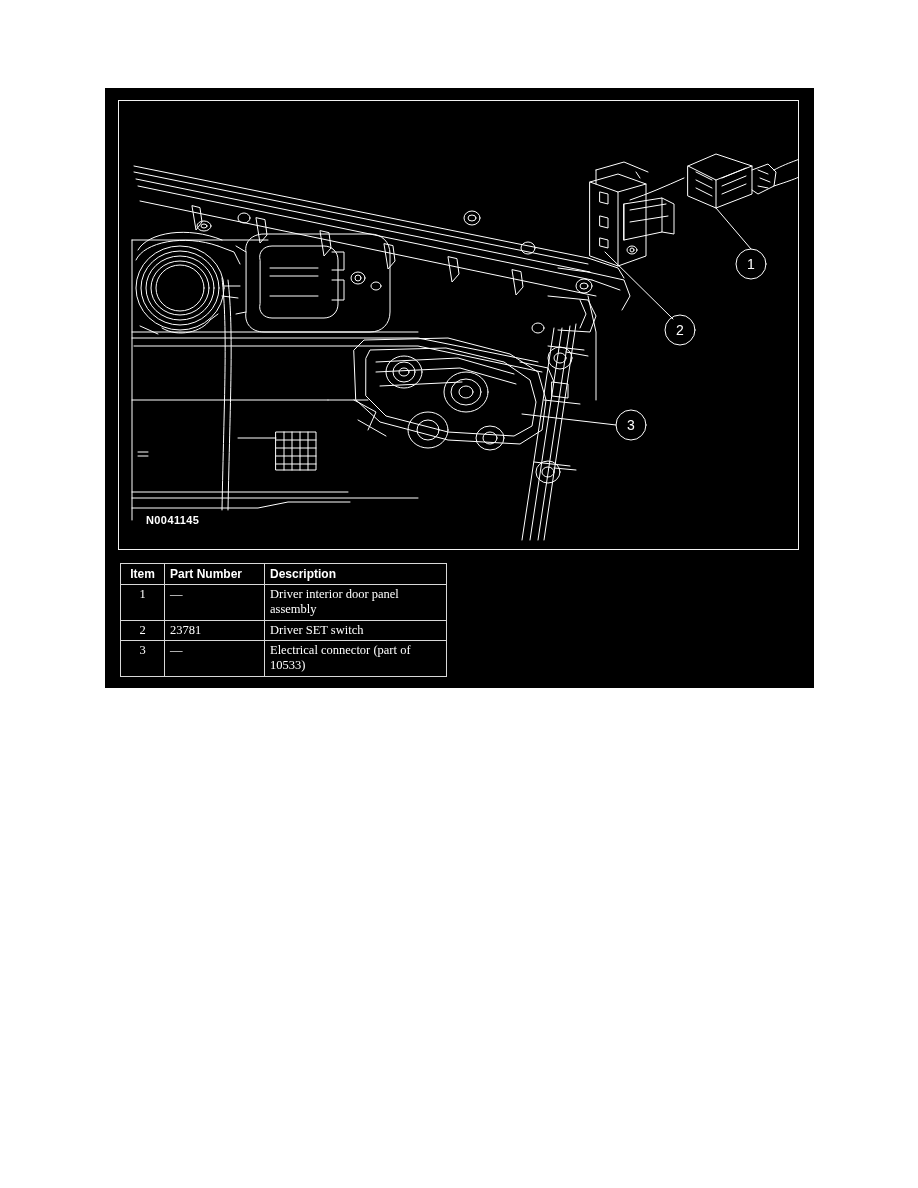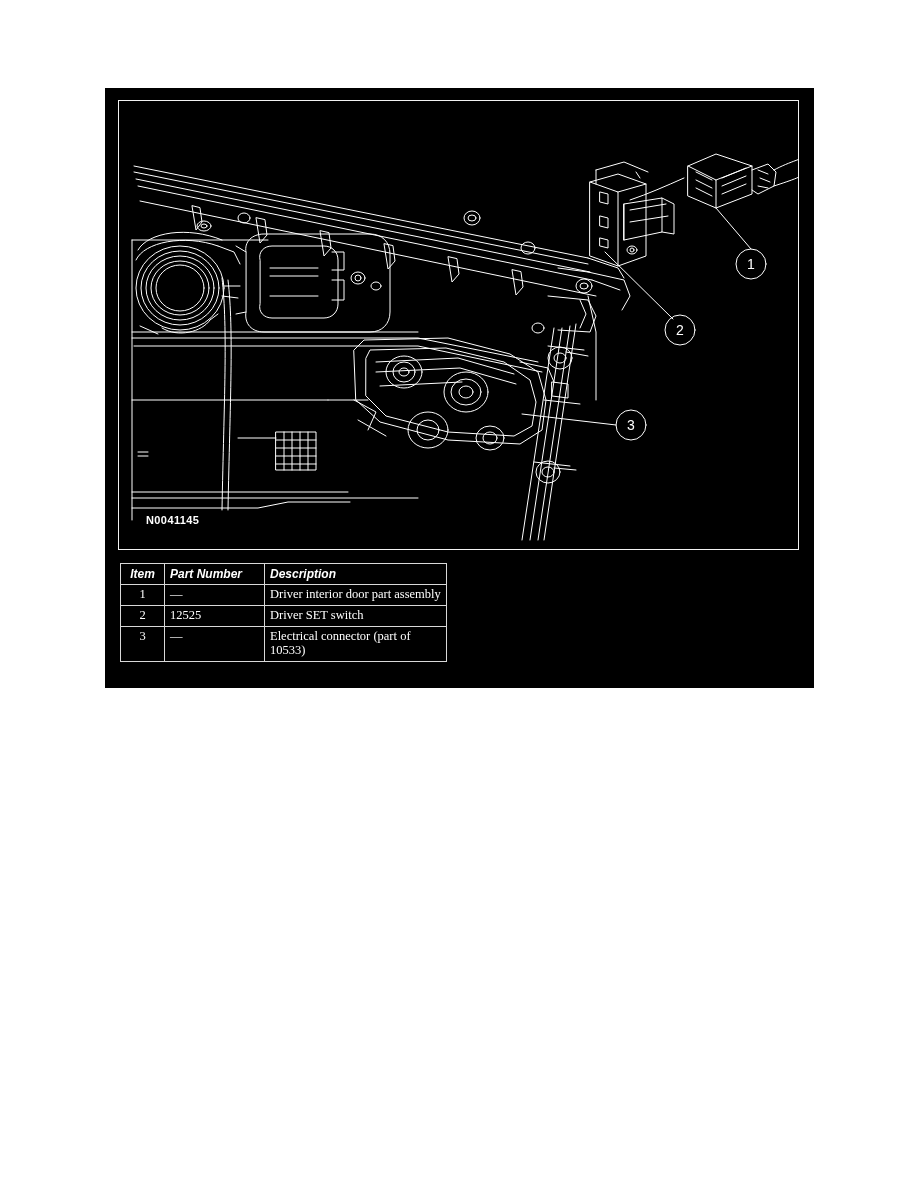--- a/index.html
+++ b/index.html
@@ -82,21 +82,20 @@
     vertical-align: top;
     padding: 2px 5px 3px 5px;
   }
   #parts-table th {
     font-family: "Liberation Sans", sans-serif;
     font-size: 12px;
     font-weight: bold;
     text-align: left;
     padding-top: 3px;
     padding-bottom: 3px;
-    font-style: italic;
   }
   #parts-table th.th-item { text-align: center; padding-left: 0; padding-right: 0; }
 
   #parts-table td {
     font-family: "Liberation Serif", serif;
     font-size: 12.5px;
     line-height: 1.18;
   }
   #parts-table td.td-item {
     text-align: center;
@@ -317,25 +316,25 @@
       <tr>
         <th class="th-item">Item</th>
         <th>Part Number</th>
         <th>Description</th>
       </tr>
     </thead>
     <tbody>
       <tr>
         <td class="td-item">1</td>
         <td class="td-part">—</td>
-        <td class="td-desc">Driver interior door part assembly</td>
+        <td class="td-desc">Driver interior door panel assembly</td>
       </tr>
       <tr>
         <td class="td-item">2</td>
-        <td class="td-part">12525</td>
+        <td class="td-part">23781</td>
         <td class="td-desc">Driver SET switch</td>
       </tr>
       <tr>
         <td class="td-item">3</td>
         <td class="td-part">—</td>
         <td class="td-desc">Electrical connector (part of 10533)</td>
       </tr>
     </tbody>
   </table>
 

